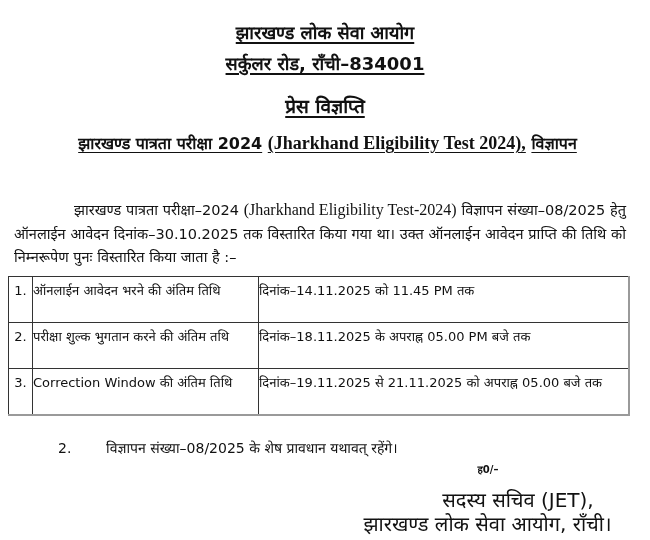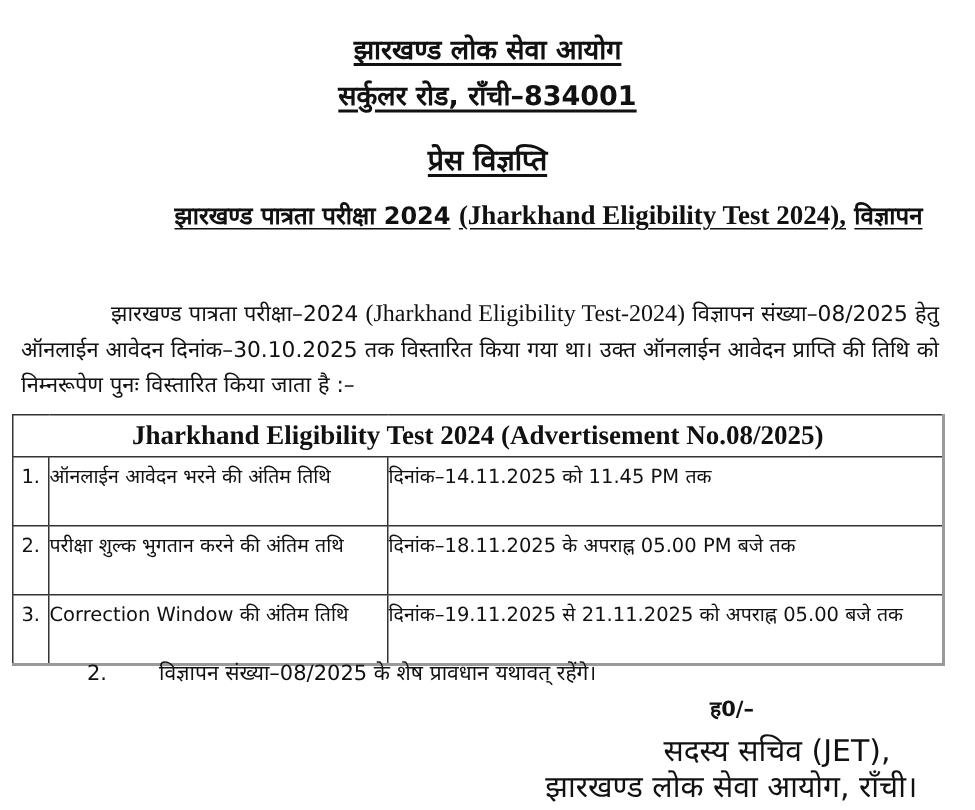--- a/index.html
+++ b/index.html
@@ -27,21 +27,21 @@
       text-decoration-thickness: 1.5px;
       text-underline-offset: 3px;
     }
     .h1 { top: 20px; font-size: 18px; }
     .h2 { top: 51px; font-size: 18px; }
     .h3 { top: 93px; font-size: 19px; }
     .subject {
       position: absolute;
       left: 40px;
       width: 575px;
-      text-align: right;
+      text-align: center;
       font-weight: bold;
       font-size: 16px;
       line-height: 25px;
       top: 131px;
     }
     .subject span {
       text-decoration: underline;
       text-underline-offset: 3px;
     }
     .subject .latin {
@@ -101,21 +101,21 @@
       margin-left: 44px;
     }
     .note .num { display: inline-block; width: 48px; }
     .sign {
       position: absolute;
       left: 380px;
       width: 240px;
       text-align: center;
       font-size: 20px;
     }
-    .s1 { top: 462px; font-weight: bold; font-size: 14px; left: 398px; width: 180px; }
+    .s1 { top: 462px; font-weight: bold; font-size: 10px; left: 398px; width: 180px; }
     .s2 { top: 486px; left: 398px; width: 240px; }
     .s3 { top: 510px; left: 360px; width: 255px; }
   </style>
 </head>
 <body>
 
 <div class="hdr h1"><span>झारखण्ड लोक सेवा आयोग</span></div>
 <div class="hdr h2"><span>सर्कुलर रोड, राँची–834001</span></div>
 <div class="hdr h3"><span>प्रेस विज्ञप्ति</span></div>
 
@@ -126,23 +126,20 @@
 </div>
 
 <div class="para">
   <span>झारखण्ड पात्रता परीक्षा–2024</span>
   <span class="latin">(Jharkhand Eligibility Test-2024)</span>
   <span>विज्ञापन संख्या–08/2025 हेतु ऑनलाईन आवेदन दिनांक–30.10.2025 तक विस्तारित किया गया था। उक्त ऑनलाईन आवेदन प्राप्ति की तिथि को निम्नरूपेण पुनः विस्तारित किया जाता है :–</span>
 </div>
 
 <table class="schedule">
   <tbody>
-      <tr>
-    <th colspan="3">Jharkhand Eligibility Test 2024 (Advertisement No.08/2025)</th>
-  </tr>
   <tr>
     <td class="sno">1.</td>
     <td class="label">ऑनलाईन आवेदन भरने की अंतिम तिथि</td>
     <td class="value">दिनांक–14.11.2025 को 11.45 PM तक</td>
   </tr>
   <tr>
     <td class="sno">2.</td>
     <td class="label">परीक्षा शुल्क भुगतान करने की अंतिम तथि</td>
     <td class="value">दिनांक–18.11.2025 के अपराह्न 05.00 PM बजे तक</td>
   </tr>

